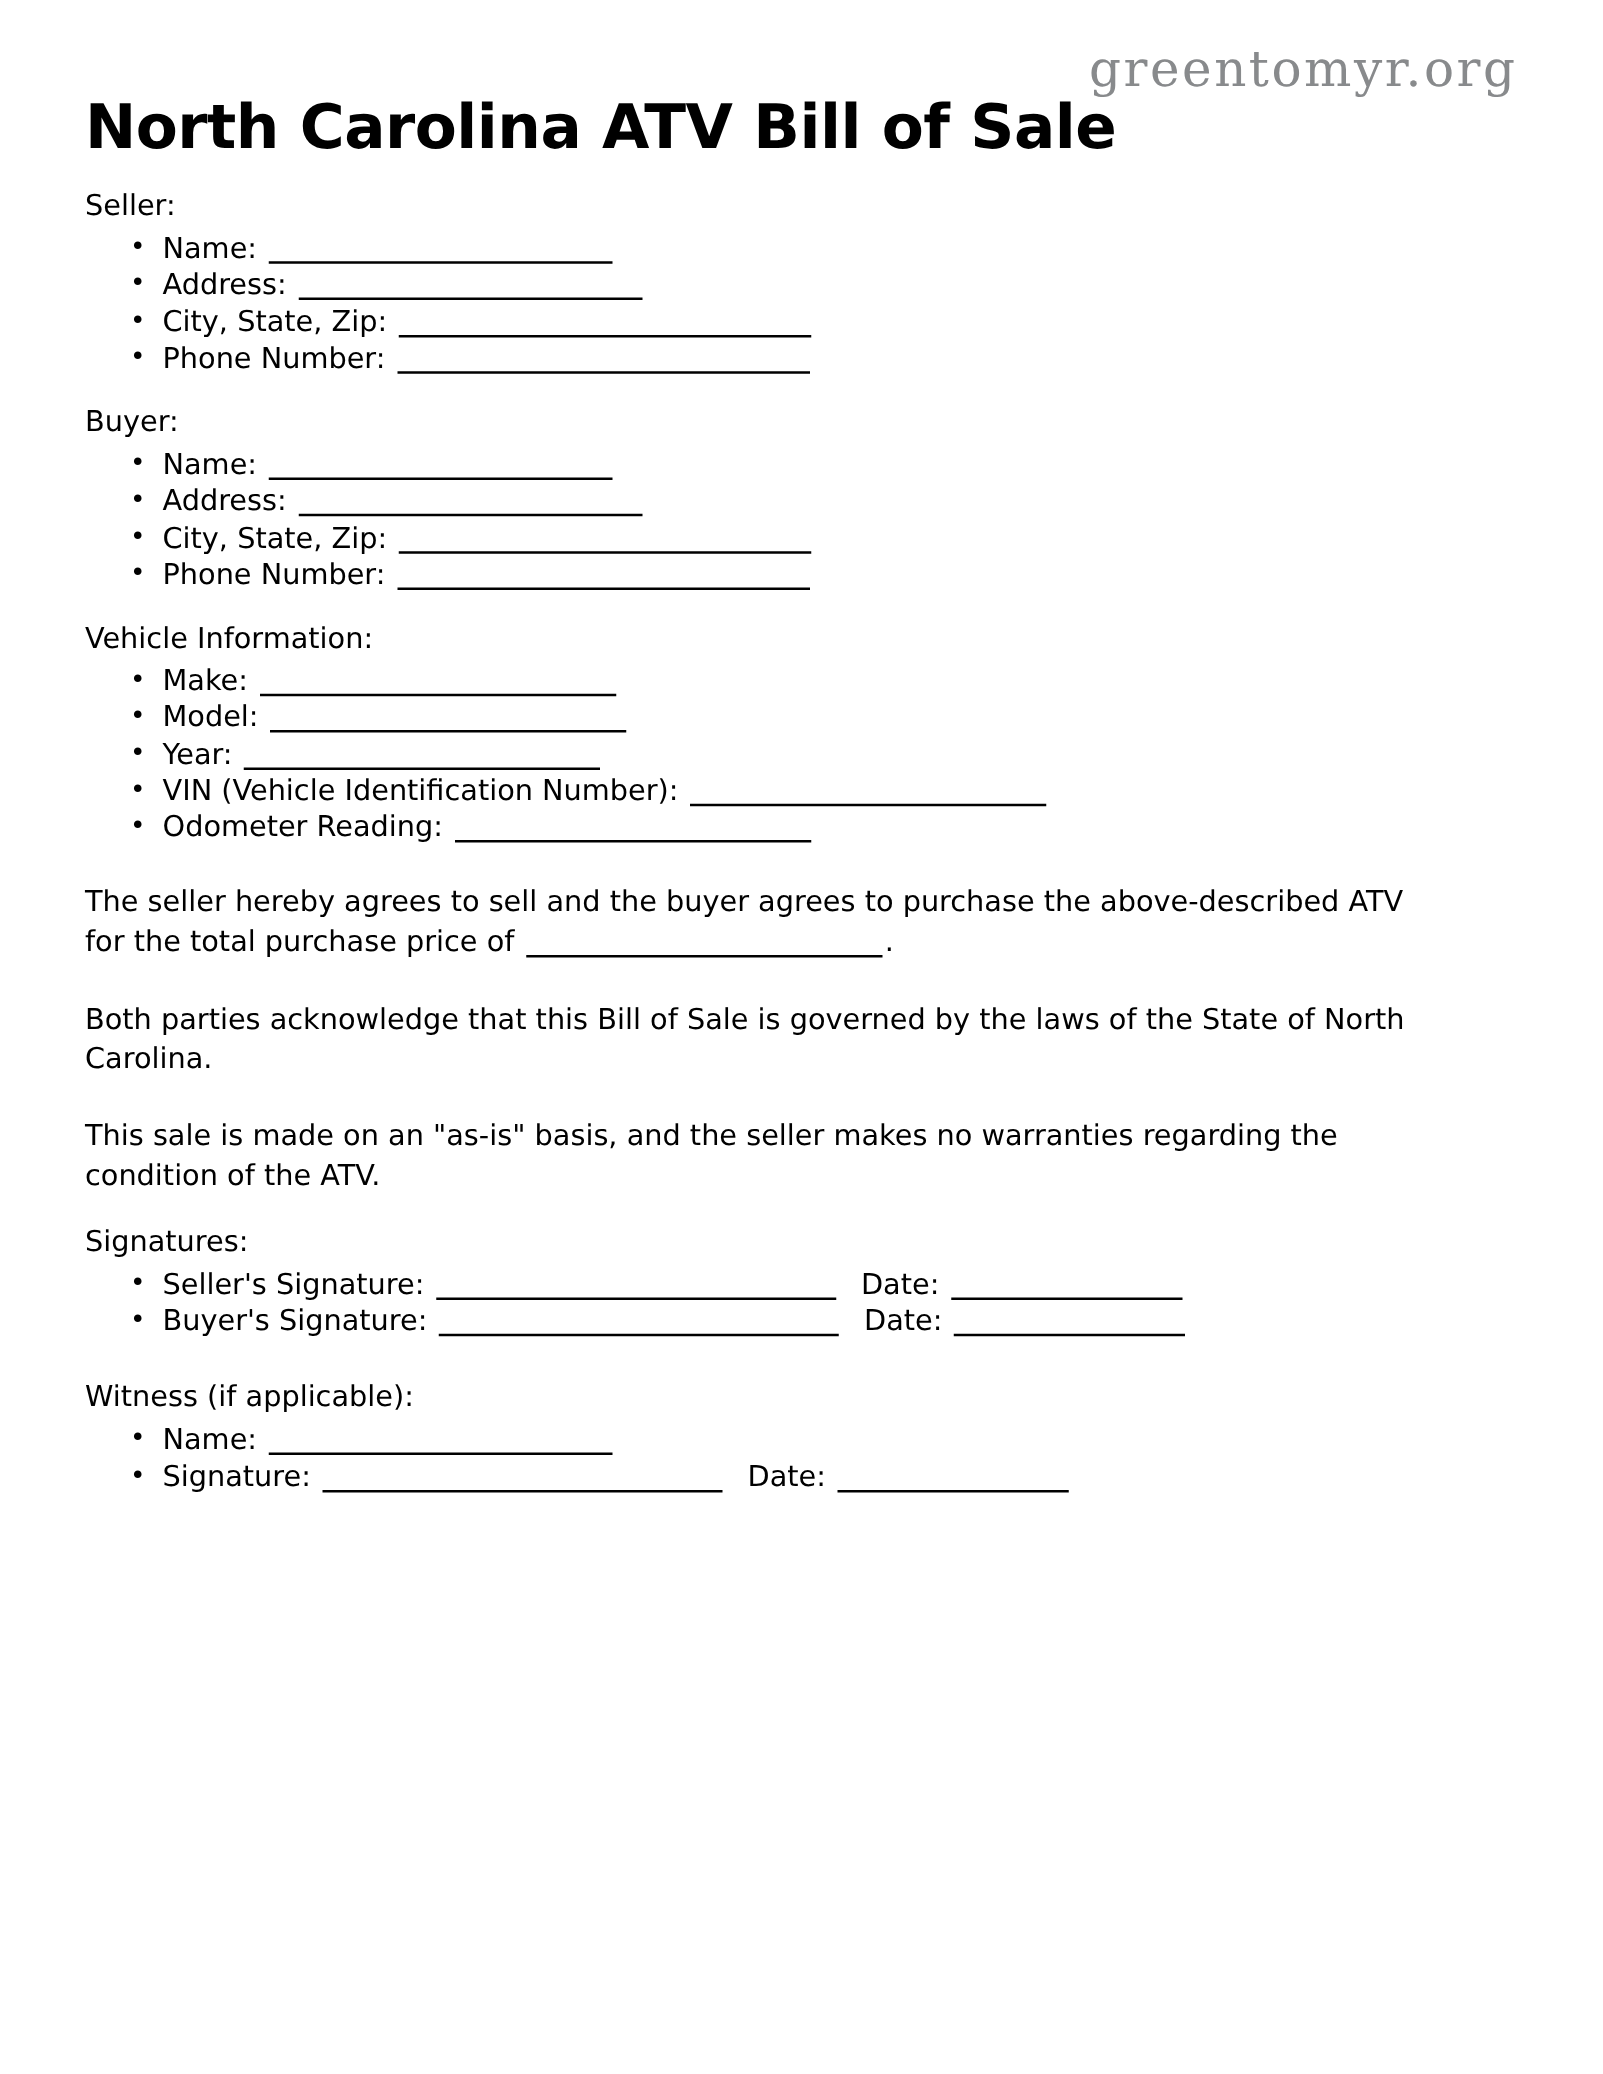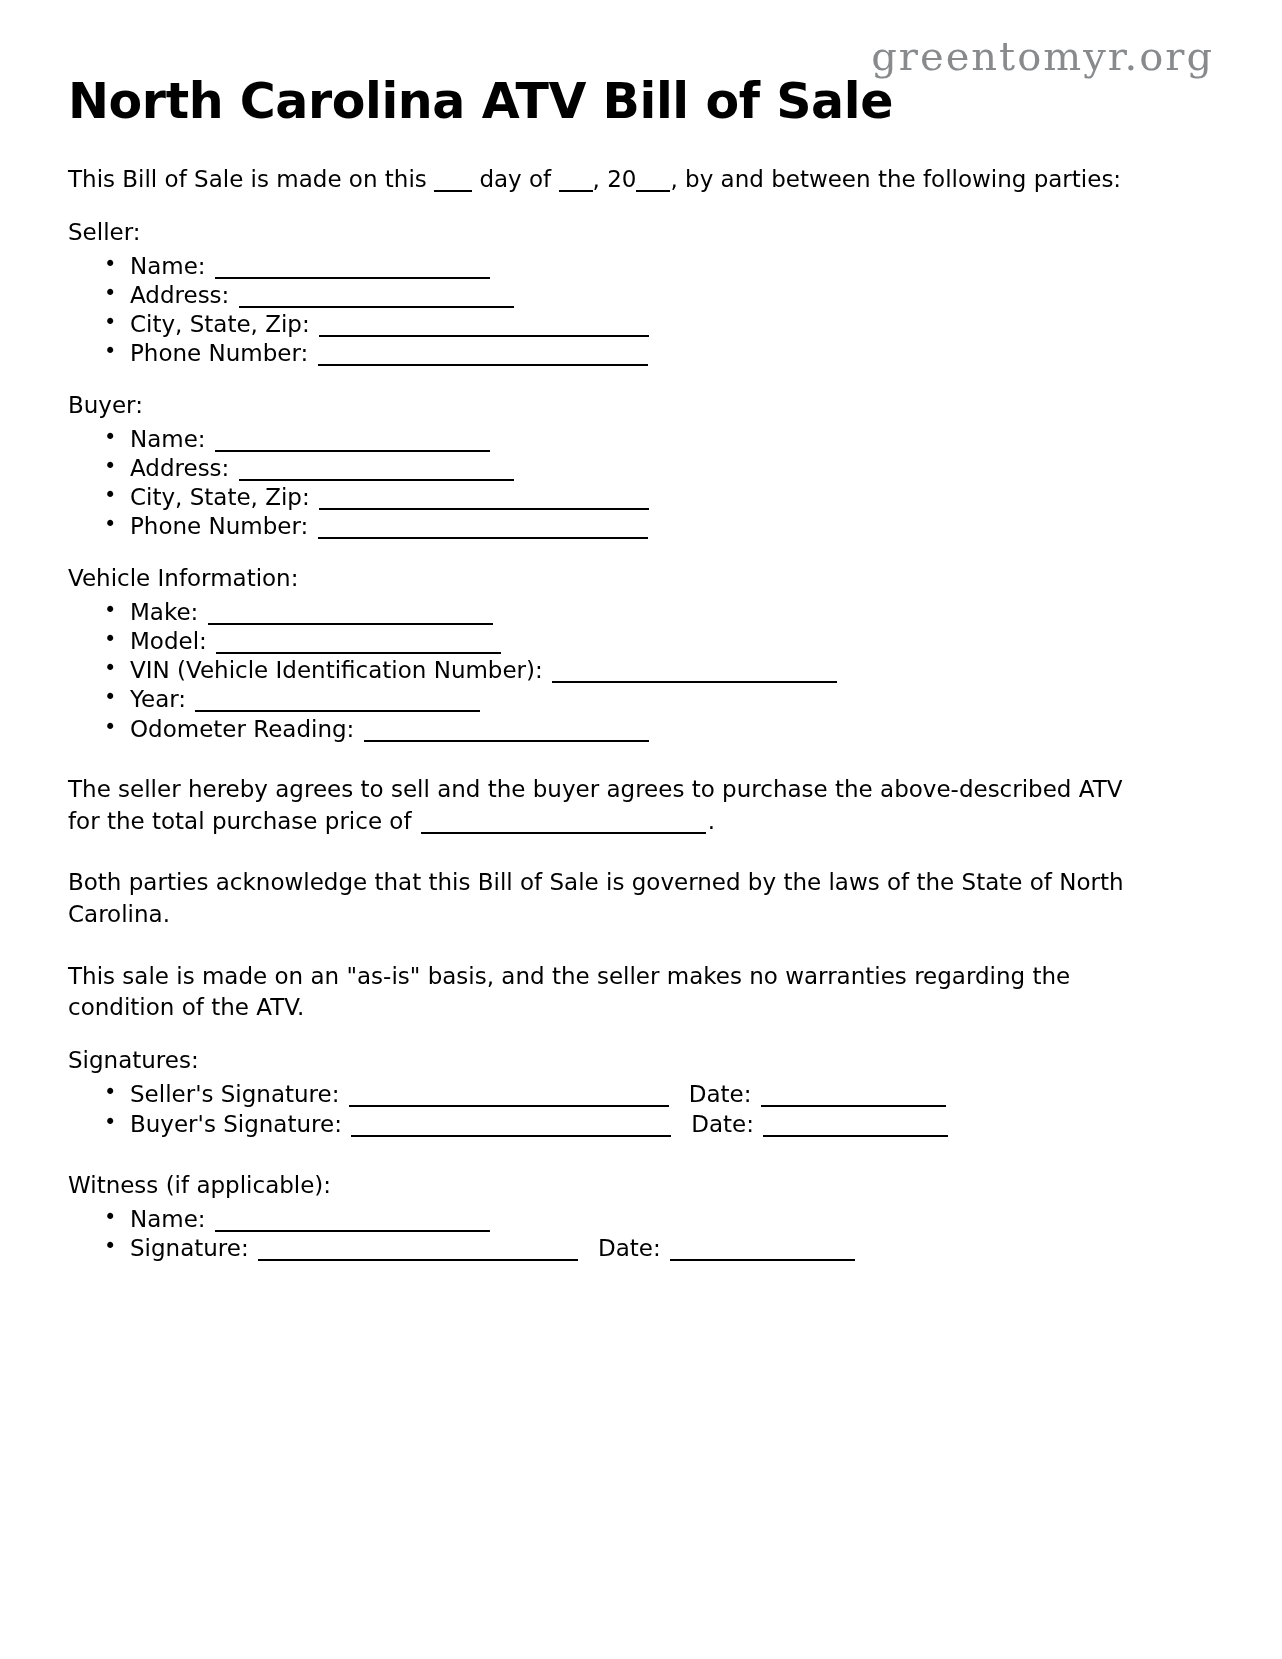--- a/index.html
+++ b/index.html
@@ -108,26 +108,20 @@
 </style>
 </head>
 <body>
 
 <div class="page">
 
   <div class="watermark">greentomyr.org</div>
 
   <h1 class="doc-title">North Carolina ATV Bill of Sale</h1>
 
-  <p class="intro">
-    <span>This Bill of Sale is made on this</span>
-    <span class="tiny-blank"></span>
-    <span>day of</span>
-    <span class="tiny-blank narrow"></span><span>, 20</span><span class="tiny-blank narrow"></span><span>, by and between the following parties:</span>
-  </p>
 
   <h2 class="section-heading">Seller:</h2>
   <ul class="field-list">
     <li><span>Name: </span><span class="blank b-med"></span></li>
     <li><span>Address: </span><span class="blank b-med"></span></li>
     <li><span>City, State, Zip: </span><span class="blank b-xl"></span></li>
     <li><span>Phone Number: </span><span class="blank b-xl"></span></li>
   </ul>
 
   <h2 class="section-heading">Buyer:</h2>
@@ -135,22 +129,22 @@
     <li><span>Name: </span><span class="blank b-med"></span></li>
     <li><span>Address: </span><span class="blank b-med"></span></li>
     <li><span>City, State, Zip: </span><span class="blank b-xl"></span></li>
     <li><span>Phone Number: </span><span class="blank b-xl"></span></li>
   </ul>
 
   <h2 class="section-heading">Vehicle Information:</h2>
   <ul class="field-list">
     <li><span>Make: </span><span class="blank b-lg"></span></li>
     <li><span>Model: </span><span class="blank b-lg"></span></li>
+    <li><span>Year: </span><span class="blank b-lg"></span></li>
     <li><span>VIN (Vehicle Identification Number): </span><span class="blank b-lg"></span></li>
-    <li><span>Year: </span><span class="blank b-lg"></span></li>
     <li><span>Odometer Reading: </span><span class="blank b-lg"></span></li>
   </ul>
 
   <p class="body-para"><span>The seller hereby agrees to sell and the buyer agrees to purchase the above-described ATV for the total purchase price of </span><span class="blank b-lg"></span><span>.</span></p>
 
   <p class="body-para">Both parties acknowledge that this Bill of Sale is governed by the laws of the State of North Carolina.</p>
 
   <p class="body-para">This sale is made on an "as-is" basis, and the seller makes no warranties regarding the condition of the ATV.</p>
 
   <h2 class="section-heading">Signatures:</h2>

